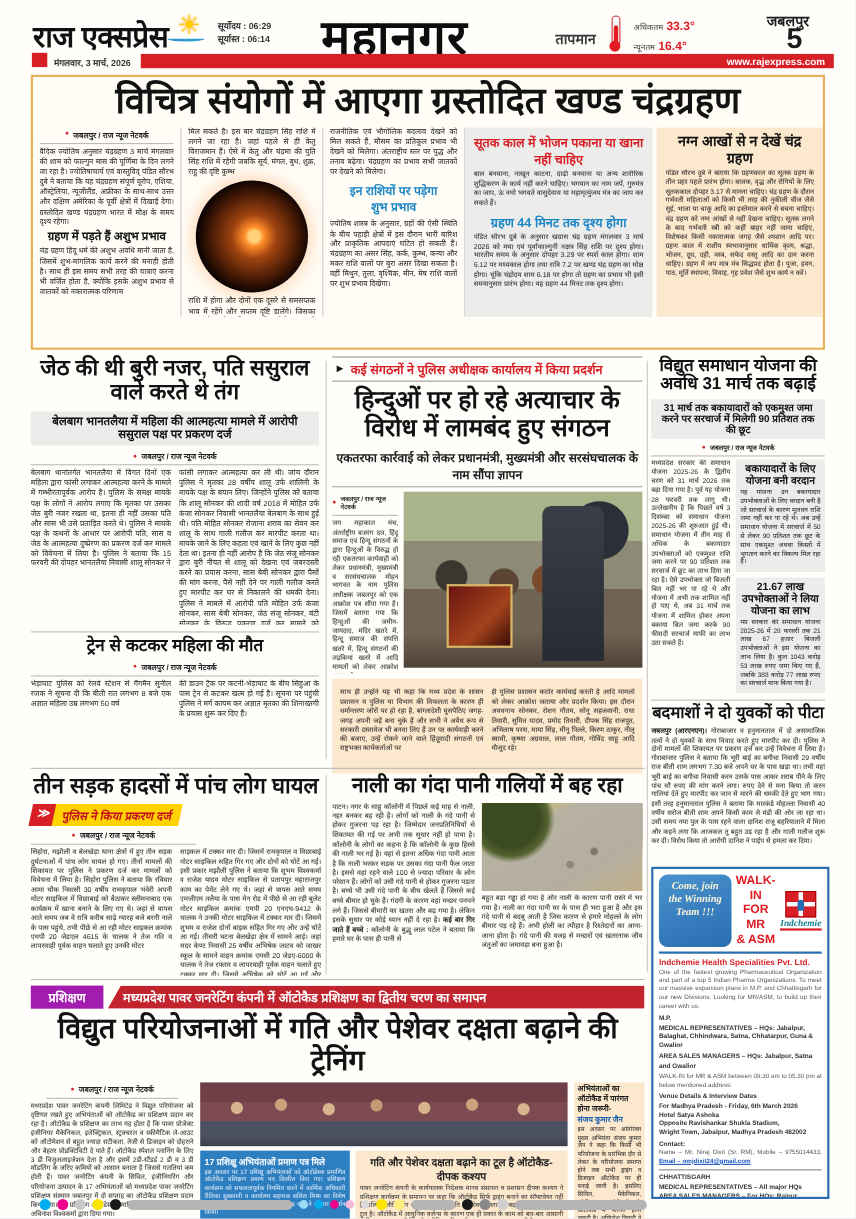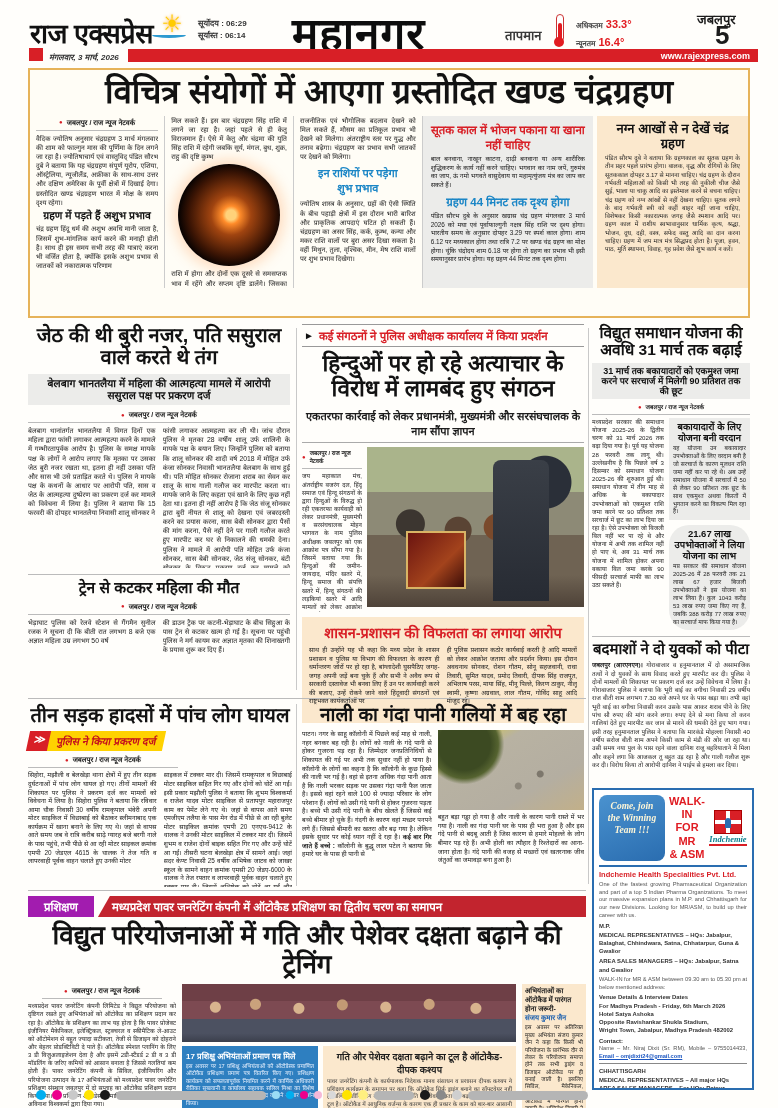--- a/index.html
+++ b/index.html
@@ -1,32 +1,32 @@
 <!DOCTYPE html>
 <html><head>
 <meta charset="utf-8">
 <style>
   html,body{margin:0;padding:0;background:#d9d9d9;font-family:"Liberation Sans",sans-serif;}
   .page{position:relative;width:778px;height:1108px;margin:0 auto;background:#fffefb;overflow:hidden;color:#1c1c1c;}
   .abs{position:absolute;}
   
   .mh-logo{font-size:27px;font-weight:800;letter-spacing:-.5px;color:#111;}
-  .mh-date{font-size:8px;font-weight:700;color:#333;font-style:italic;}
+  .mh-date{font-size:8px;font-weight:700;color:#333;}
   .mh-sq{background:#d81f26;}
   .mh-bar{background:#d81f26;display:flex;align-items:center;justify-content:flex-end;padding-right:8px;}
   .mh-bar span{color:#fff;font-size:9px;font-weight:700;}
   .sun-glyph{font-size:24px;color:#ffcc00;text-shadow:0 0 3px #f90;line-height:1;}
   .sun-wave{width:34px;height:3px;border-bottom:3px solid #2e9ad0;border-radius:50%;margin-top:-4px;}
   .suntime{font-size:8px;font-weight:700;color:#333;line-height:1.5;}
   .mh-title{font-size:44px;font-weight:900;color:#0d0d0d;letter-spacing:1px;}
   .temp-label{font-size:13px;font-weight:700;color:#3a3a3a;}
   .thermo{width:6px;height:26px;background:#fff;border:1px solid #c33;border-radius:4px;position:relative;}
   .thermo i{position:absolute;left:1px;right:1px;bottom:1px;top:8px;background:#e21c21;border-radius:3px;}
   .thermo b{position:absolute;left:-3px;bottom:-6px;width:10px;height:10px;background:#e21c21;border-radius:50%;}
-  .temp-row{font-size:7.5px;font-weight:700;color:#444;line-height:1.6;}
+  .temp-row{font-size:7.5px;font-weight:400;color:#444;line-height:1.6;}
   .temp-row b{color:#e21c21;font-size:11px;margin-left:3px;}
   .mh-city{font-size:13px;font-weight:800;}
   .mh-no{font-size:26px;font-weight:800;line-height:.9;}
   
   .hl{font-weight:800;color:#121212;text-align:center;line-height:1.12;}
   .byline{display:flex;align-items:center;justify-content:center;gap:4px;font-size:7px;font-weight:700;color:#222;
           border-bottom:1px solid #bbb;padding:2px 0 3px;margin-bottom:3px;}
   .byline .dot{color:#d81f26;font-size:6px;}
   .tx{font-size:6.8px;line-height:1.34;text-align:justify;color:#1d1d1d;overflow:hidden;}
   .cols2{display:flex;gap:7px;}
@@ -204,21 +204,20 @@
            radial-gradient(circle at 20% 48%, #3c3630 0 14px, transparent 15px),
            radial-gradient(circle at 42% 52%, #5a4434 0 13px, transparent 14px),
            radial-gradient(circle at 60% 50%, #7a4a2c 0 13px, transparent 14px),
            radial-gradient(circle at 32% 72%, #8a2818 0 22px, transparent 23px),
            linear-gradient(#aab48b 0 28%, #8d8a76 28% 55%, #6f6353 55% 80%, #4e4238 100%);">
         <div class="abs" style="left:58%;top:8%;width:26%;height:88%;background:linear-gradient(#3a3f47,#272b33);border-radius:8px 8px 0 0;"></div>
         <div class="abs" style="left:18%;top:52%;width:26%;height:34%;background:linear-gradient(135deg,#6b1410,#a3431c 60%,#3c0d08);border:2px solid #d9b465;"></div>
       </div>
     </div>
     <div class="beige" style="margin-top:5px;padding:5px 7px;">
-      <p class="cap-red" style="font-size:14.5px;">शासन-प्रशासन की विफलता का लगाया आरोप</p>
       <div class="cols2" style="margin-top:4px;height:72px;">
         <div class="tx" style="font-size:6.3px;">साथ ही उन्होंने यह भी कहा कि मध्य प्रदेश के शासन प्रशासन व पुलिस या विभाग की विफलता के कारण ही धर्मान्तरण जोरों पर हो रहा है, बांग्लादेशी घुसपैठिए जगह-जगह अपनी जड़ें बना चुके हैं और सभी ने अवैध रूप से सरकारी दस्तावेज भी बनवा लिए हैं उन पर कार्यवाही करने की बजाए, उन्हें रोकने जाने वाले हिंदूवादी संगठनों एवं राष्ट्रभक्त कार्यकर्ताओं पर</div>
         <div class="tx" style="font-size:6.3px;">ही पुलिस प्रशासन कठोर कार्यवाई करती है आदि मामलों को लेकर आक्रोश जताया और प्रदर्शन किया। इस दौरान अवधनाथ सोनकर, रोशन गौतम, सोनू सहजवानी, राधा तिवारी, सुमित यादव, प्रमोद तिवारी, दीपक सिंह राजपूत, अभिलाष परस, माया सिंह, मीनू पिल्ले, किरण ठाकुर, नीलू स्वामी, कृष्णा अग्रवाल, लाल गौतम, गोविंद साहू आदि मौजूद रहे।</div>
       </div>
     </div>
   </section>
 
   <section class="abs" style="left:592px;top:324px;width:158px;">
     <h2 class="hl" style="font-size:15.5px;">विद्युत समाधान योजना की अवधि 31 मार्च तक बढ़ाई</h2>
     <p class="graybox hl" style="font-size:9px;padding:3px 4px;margin:4px 0 2px;">31 मार्च तक बकायादारों को एकमुश्त जमा करने पर सरचार्ज में मिलेगी 90 प्रतिशत तक की छूट</p>
@@ -226,21 +225,21 @@
         <span class="dot">●</span>
         <span>जबलपुर / राज न्यूज नेटवर्क</span>
       </div>
     <div style="display:flex;gap:5px;">
       <div class="tx" style="width:47%;font-size:6.1px;height:188px;">मध्यप्रदेश सरकार की समाधान योजना 2025-26 के द्वितीय चरण को 31 मार्च 2026 तक बढ़ा दिया गया है। पूर्व यह योजना 28 फरवरी तक लागू थी। उल्लेखनीय है कि पिछले वर्ष 3 दिसम्बर को समाधान योजना 2025-26 की शुरुआत हुई थी। समाधान योजना में तीन माह से अधिक के बकायादार उपभोक्ताओं को एकमुश्त राशि जमा करने पर 90 प्रतिशत तक सरचार्ज में छूट का लाभ दिया जा रहा है। ऐसे उपभोक्ता जो बिजली बिल नहीं भर पा रहे थे और योजना में अभी तक शामिल नहीं हो पाए थे, अब 31 मार्च तक योजना में शामिल होकर अपना बकाया बिल जमा करके 90 फीसदी सरचार्ज माफी का लाभ उठा सकते हैं।</div>
       <div style="width:53%;">
         <div class="graybox" style="padding:4px;margin-bottom:5px;">
           <p class="hl" style="font-size:9.5px;">बकायादारों के लिए योजना बनी वरदान</p>
           <p class="tx" style="font-size:5.9px;margin-top:2px;">यह योजना उन बकायादार उपभोक्ताओं के लिए वरदान बनी है जो सरचार्ज के कारण मूलधन राशि जमा नहीं कर पा रहे थे। अब उन्हें समाधान योजना में सरचार्ज में 50 से लेकर 90 प्रतिशत तक छूट के साथ एकमुश्त अथवा किस्तों में भुगतान करने का विकल्प मिल रहा है।</p>
         </div>
-        <div class="graybox" style="padding:4px;border-radius:20px;">
+        <div class="graybox" style="padding:4px;">
           <p class="hl" style="font-size:9.5px;">21.67 लाख उपभोक्ताओं ने लिया योजना का लाभ</p>
           <p class="tx" style="font-size:5.9px;margin-top:2px;">मप्र सरकार की समाधान योजना 2025-26 में 28 फरवरी तक 21 लाख 67 हजार बिजली उपभोक्ताओं ने इस योजना का लाभ लिया है। कुल 1043 करोड़ 53 लाख रुपए जमा किए गए हैं, जबकि 388 करोड़ 77 लाख रुपए का सरचार्ज माफ किया गया है।</p>
         </div>
       </div>
     </div>
     <div class="hline" style="margin:6px 0 4px;"></div>
     <h3 class="hl" style="font-size:15px;">बदमाशों ने दो युवकों को पीटा</h3>
     <p class="tx" style="font-size:6.2px;margin-top:3px;height:126px;"><b>जबलपुर (आरएनएन)।</b> <span>गोराबाजार व हनुमानताल में दो असामाजिक तत्वों ने दो युवकों के साथ विवाद करते हुए मारपीट कर दी। पुलिस ने दोनों मामलों की शिकायत पर प्रकरण दर्ज कर उन्हें विवेचना में लिया है। गोराबाजार पुलिस ने बताया कि भूरी बाई का बगीचा निवासी 29 वर्षीय राज बीती शाम लगभग 7.30 बजे अपने घर के पास खड़ा था। तभी वहां भूरी बाई का बगीचा निवासी करन उसके पास आकर शराब पीने के लिए पांच सौ रुपए की मांग करने लगा। रुपए देने से मना किया तो करन गालियां देते हुए मारपीट कर जान से मारने की धमकी देते हुए भाग गया। इसी तरह हनुमानताल पुलिस ने बताया कि मारकंडे मोहल्ला निवासी 40 वर्षीय सरोज बीती शाम अपने किसी काम से मंडी की ओर जा रहा था। उसी समय नया पुल के पास रहने वाला दानिश राजू बहरियाताने में मिला और कहने लगा कि आजकल तू बहुत उड़ रहा है और गाली गलौज शुरू कर दी। विरोध किया तो आरोपी दानिश ने पाईप से हमला कर दिया।</span></p>
   </section>
 

